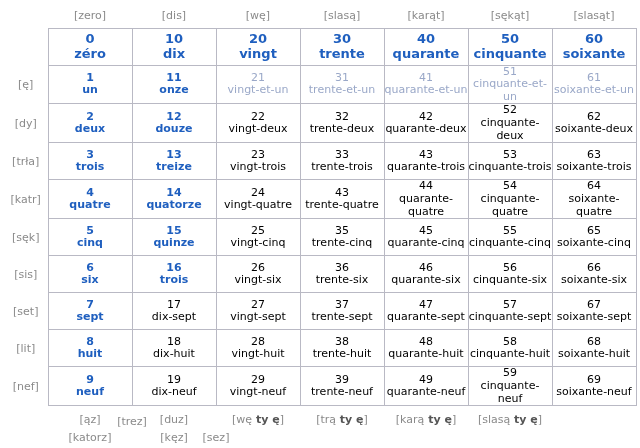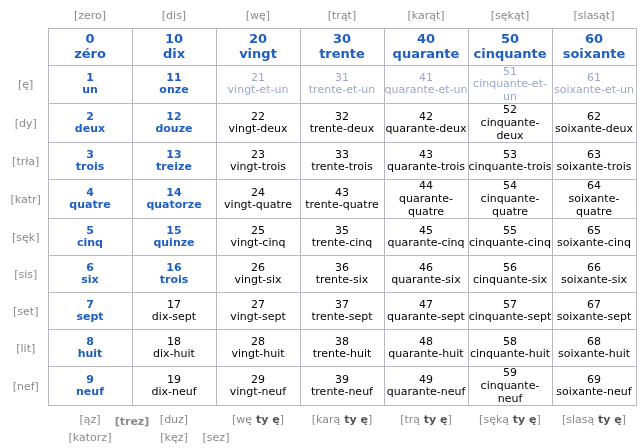--- a/index.html
+++ b/index.html
@@ -119,21 +119,21 @@
         <col class="cx">
         <col class="cx">
         <col class="cx">
     </colgroup>
     <tbody>
       <tr class="hdr-phon">
         <td></td>
         <td>[zero]</td>
         <td>[dis]</td>
         <td>[wę]</td>
-        <td>[trąt]</td>
+        <td>[slasą]</td>
         <td>[karąt]</td>
         <td>[sękąt]</td>
         <td>[slasąt]</td>
       </tr>
     </tbody>
     <tbody id="body-rows">
         <tr>
           <td class="rowhead"></td>
           <td class="cell blue big">
             <span class="n">0</span>
@@ -452,33 +452,30 @@
       <div class="footer-cell">
         <span>[ąz]</span>
       </div>
       <div class="footer-cell">
         <span>[duz]</span>
       </div>
       <div class="footer-cell">
         <span>[wę</span><b> ty ę</b><span>]</span>
       </div>
       <div class="footer-cell">
+        <span>[trą</span><b> ty ę</b><span>]</span>
+      </div>
+      <div class="footer-cell">
         <span>[karą</span><b> ty ę</b><span>]</span>
       </div>
       <div class="footer-cell">
-        <span>[trą</span><b> ty ę</b><span>]</span>
-      </div>
-      <div class="footer-cell">
-        <span>[sęką</span><b> ty ę</b><span>]</span>
-      </div>
-      <div class="footer-cell">
         <span>[slasą</span><b> ty ę</b><span>]</span>
       </div>
     </div>
-    <div class="footer-row" style="margin-top:-14px;font-weight:bold;">
+    <div class="footer-row" style="margin-top:-14px;">
       <div class="footer-cellA"></div>
       <div class="footer-cell" style="position:relative;left:42px;">
         <span>[trez]</span>
       </div>
     </div>
     <div class="footer-row" style="margin-top:0;">
       <div class="footer-cellA"></div>
       <div class="footer-cell">
         <span>[katorz]</span>
       </div>

